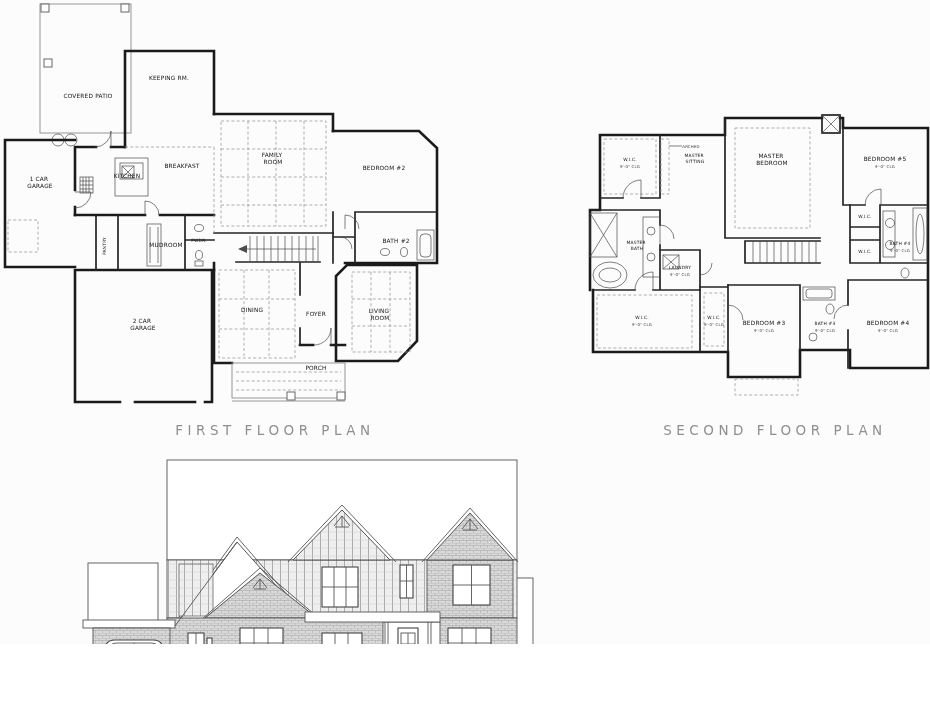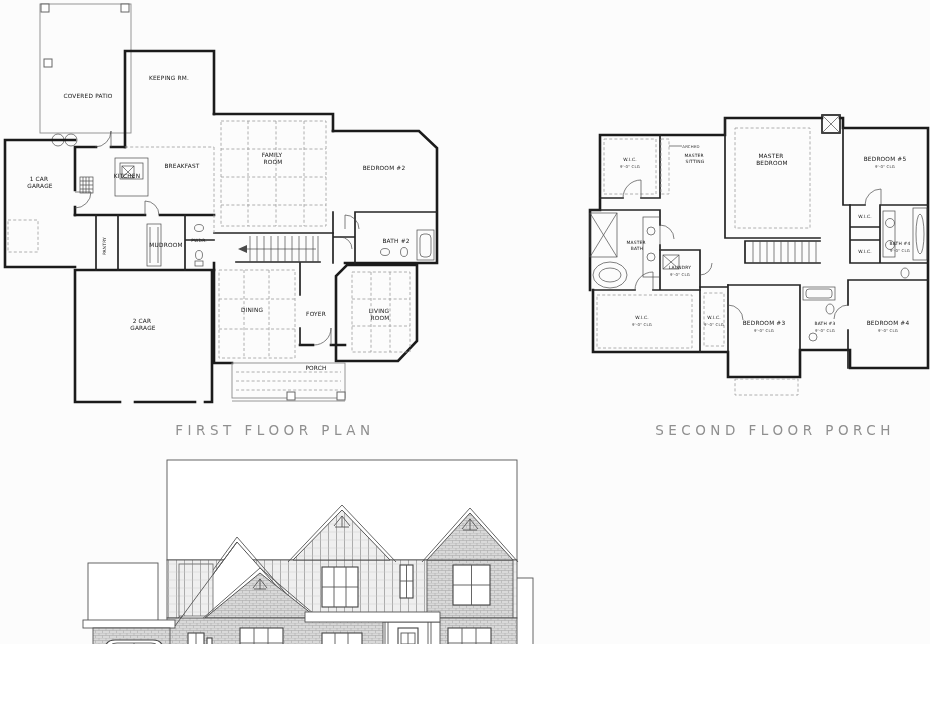--- a/index.html
+++ b/index.html
@@ -388,14 +388,14 @@
       <g>
         <rect class="el2 wfill" x="393" y="180" width="43" height="46"></rect>
         <path class="el" d="M407,180 V226 M421,180 V226 M393,195 H436 M393,210 H436"></path>
       </g>
     </g>
 
     <path d="M10,239 H478" stroke="#3d3d3d" stroke-width="1.6"></path>
   </svg>
 
   <div class="caption" style="left:150px;top:422px;width:250px">FIRST FLOOR PLAN</div>
-  <div class="caption" style="left:650px;top:422px;width:250px">SECOND FLOOR PORCH</div>
+  <div class="caption" style="left:650px;top:422px;width:250px">SECOND FLOOR PLAN</div>
 </div>
 
 </body></html>

